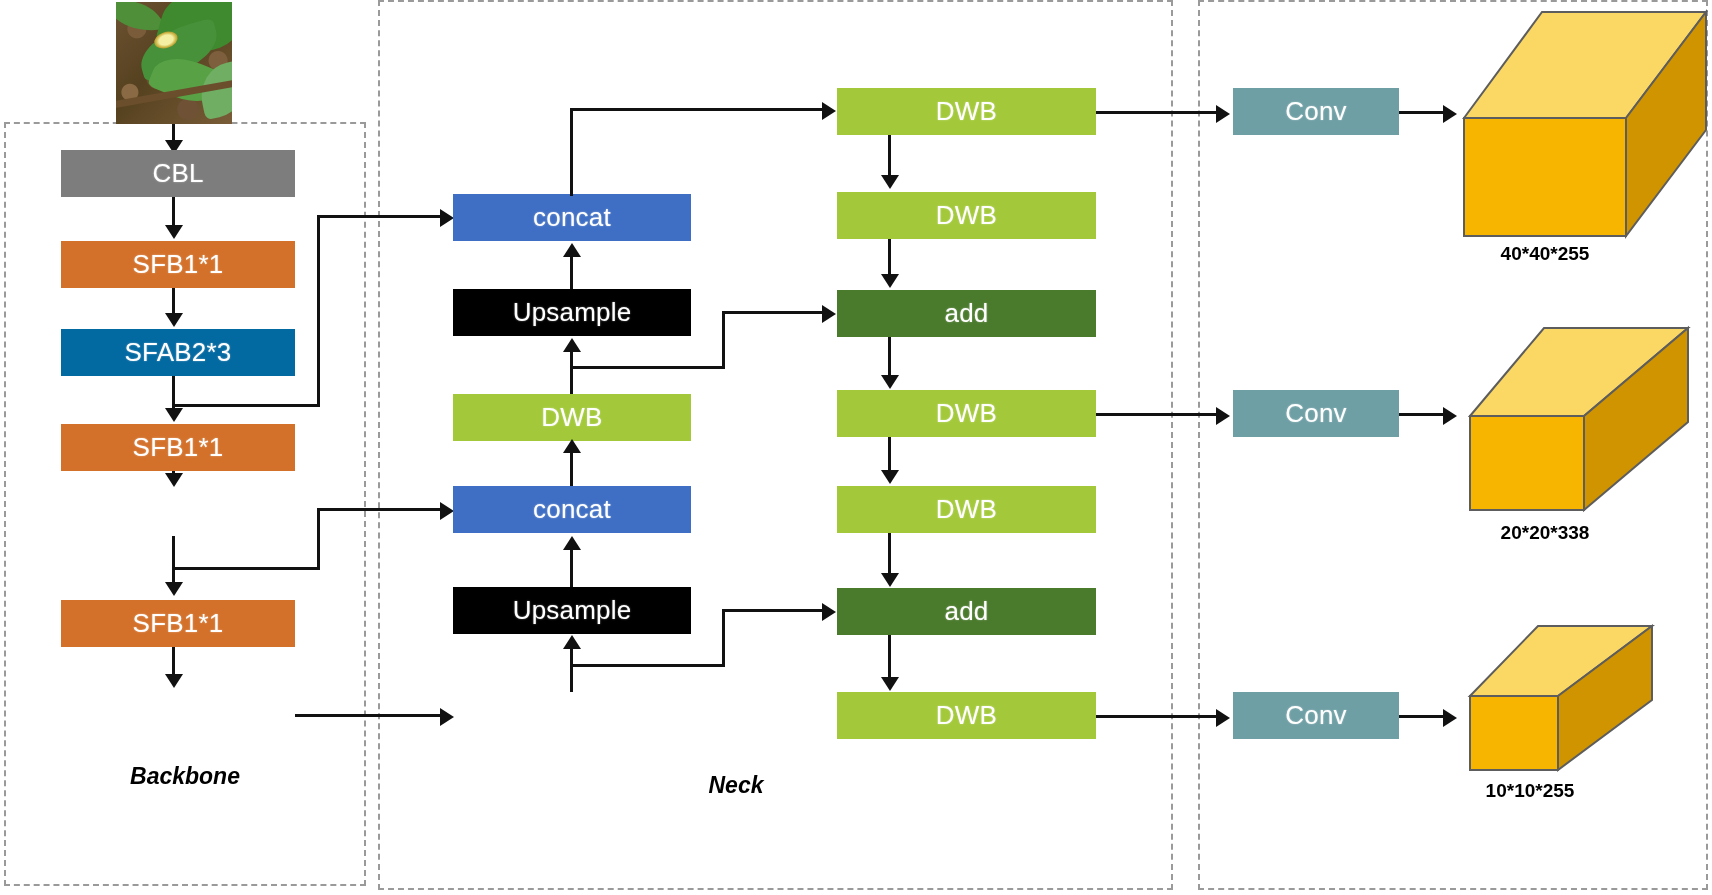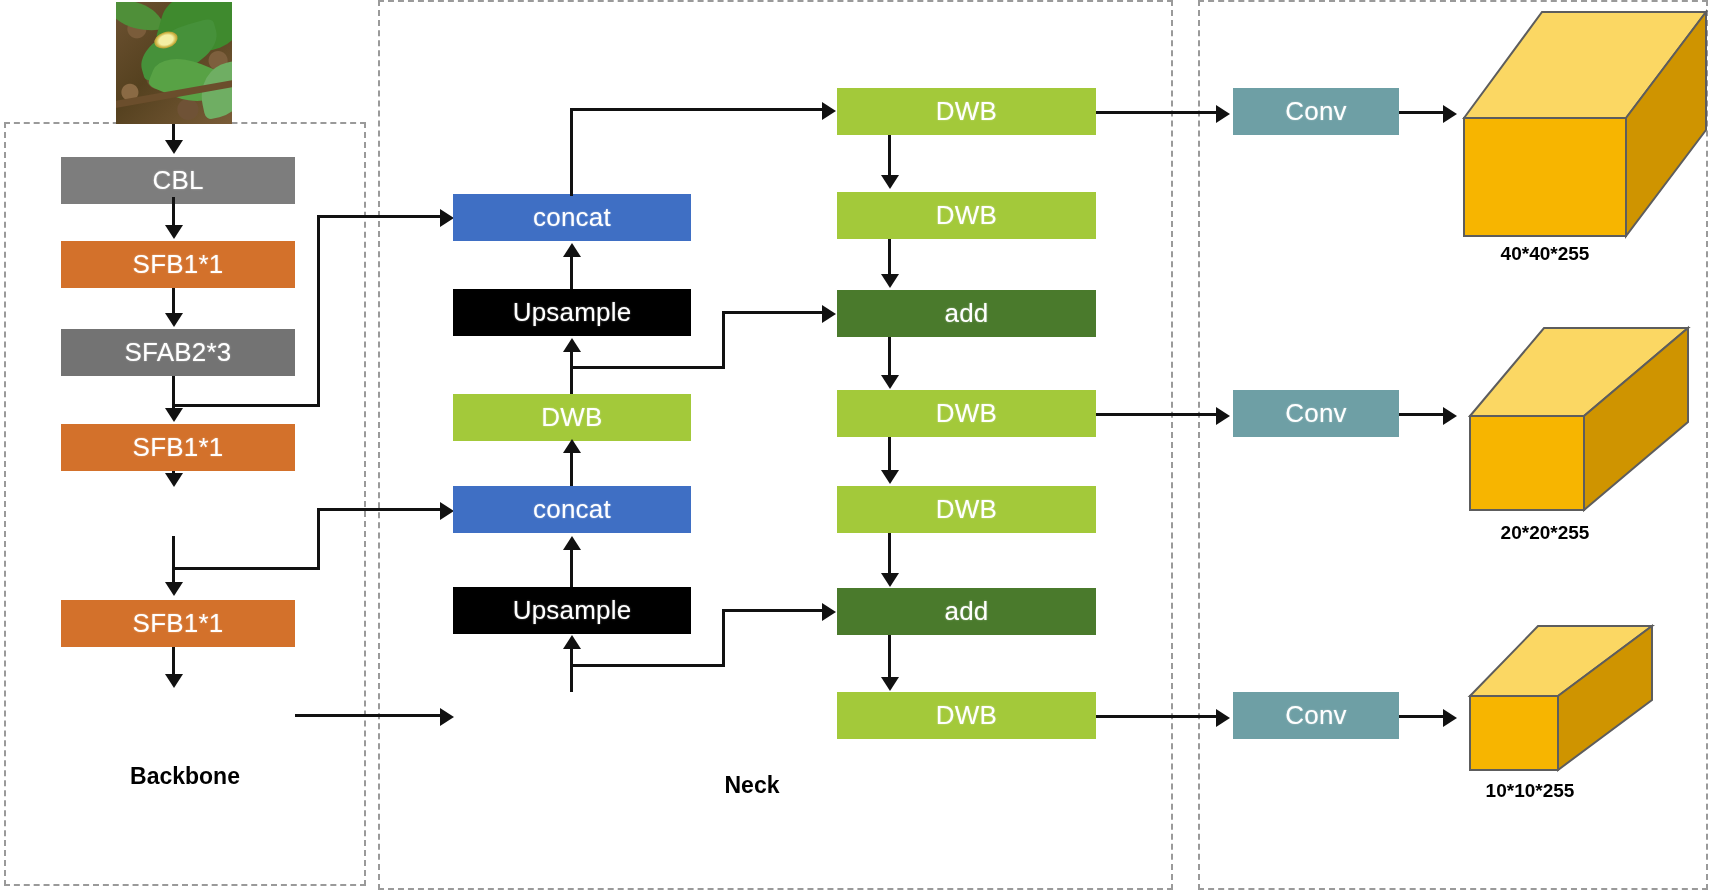--- a/index.html
+++ b/index.html
@@ -2,32 +2,32 @@
 <html><head>
 <meta charset="utf-8">
 <style>
   html,body{margin:0;padding:0;background:#ffffff;}
   body{width:1712px;height:895px;font-family:"Liberation Sans",sans-serif;overflow:hidden;}
   #canvas{position:relative;width:1712px;height:895px;background:#fff;}
 
   
   .group{position:absolute;border:2px dashed #9a9a9a;box-sizing:border-box;}
   .group-label{position:absolute;font-weight:bold;font-size:23px;color:#000;
-               text-align:center;white-space:nowrap;}
+               text-align:center;white-space:nowrap;font-style:italic;}
 
   
   .blk{position:absolute;box-sizing:border-box;display:flex;align-items:center;
        justify-content:center;color:#ffffff;font-size:26px;letter-spacing:.2px;
        text-shadow:0 0 2px rgba(255,255,255,.45);}
   .blk span{pointer-events:none;}
 
   
-  .c-cbl   {background:#7d7d7d;margin-top:7px;}
+  .c-cbl   {background:#7d7d7d;}
   .c-sfb1  {background:#d3712b;}
-  .c-sfab2 {background:#737373;}
+  .c-sfab2 {background:#0369a1;}
   .c-concat{background:#3f6fc4;}
   .c-ups   {background:#000000;}
   .c-dwb   {background:#a3c93a;}
   .c-add   {background:#4a7a2c;}
   .c-cbs   {background:#7e57b5;}
   .c-conv  {background:#6e9fa5;align-items:center;}
 
   
   .photo{position:absolute;overflow:hidden;background:#4c6b25;}
   .photo .lay{position:absolute;}
@@ -49,21 +49,21 @@
 </head>
 <body>
 
 <div id="canvas">
 
   <div class="group" style="left:4px; top:122px; width:362px; height:764px;"></div>
   <div class="group" style="left:378px; top:0px; width:795px; height:890px;"></div>
   <div class="group" style="left:1198px; top:0px; width:510px; height:890px;"></div>
 
   <div class="group-label" style="left:80px; top:763px; width:210px;">Backbone</div>
-  <div class="group-label" style="left:672px; top:772px; width:160px;">Neck</div>
+  <div class="group-label" style="left:656px; top:772px; width:160px;">Neck</div>
 
   <div class="photo" style="left:116px; top:2px; width:116px; height:122px;">
 
     <div class="lay" style="left:0;top:0;width:100%;height:100%;
                 background:
                   radial-gradient(circle at 18% 22%, #7a5c3a 0 9px, transparent 10px),
                   radial-gradient(circle at 36% 62%, #6b4e30 0 11px, transparent 12px),
                   radial-gradient(circle at 12% 74%, #8a6a44 0 8px, transparent 9px),
                   radial-gradient(circle at 62% 88%, #6f5236 0 10px, transparent 11px),
                   radial-gradient(circle at 88% 48%, #7d5f3d 0 9px, transparent 10px),
@@ -273,21 +273,21 @@
   </div>
   <div class="cap" style="left:1440px; top:243px; width:210px;">40*40*255</div>
 
   <div class="cuboid" style="left:1468px; top:324px;">
     <svg width="222" height="190" viewBox="0 0 222 190">
       <polygon points="2,92 2,186 116,186 116,92" fill="#f7b500" stroke="#5d5d5d" stroke-width="2"></polygon>
       <polygon points="2,92 76,4 220,4 116,92" fill="#fbd763" stroke="#5d5d5d" stroke-width="2"></polygon>
       <polygon points="116,92 220,4 220,98 116,186" fill="#cf9400" stroke="#5d5d5d" stroke-width="2"></polygon>
     </svg>
   </div>
-  <div class="cap" style="left:1440px; top:522px; width:210px;">20*20*255</div>
+  <div class="cap" style="left:1440px; top:522px; width:210px;">20*20*338</div>
 
   <div class="cuboid" style="left:1468px; top:622px;">
     <svg width="186" height="152" viewBox="0 0 186 152">
       <polygon points="2,74 2,148 90,148 90,74" fill="#f7b500" stroke="#5d5d5d" stroke-width="2"></polygon>
       <polygon points="2,74 70,4 184,4 90,74" fill="#fbd763" stroke="#5d5d5d" stroke-width="2"></polygon>
       <polygon points="90,74 184,4 184,78 90,148 " fill="#cf9400" stroke="#5d5d5d" stroke-width="2"></polygon>
     </svg>
   </div>
   <div class="cap" style="left:1430px; top:780px; width:200px;">10*10*255</div>
 

